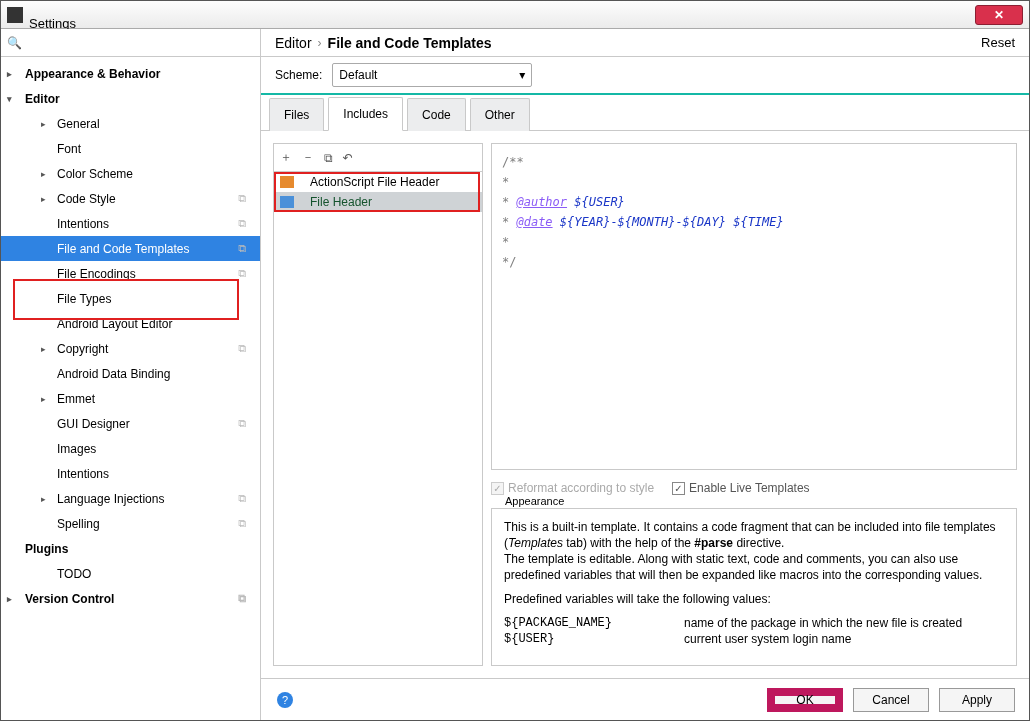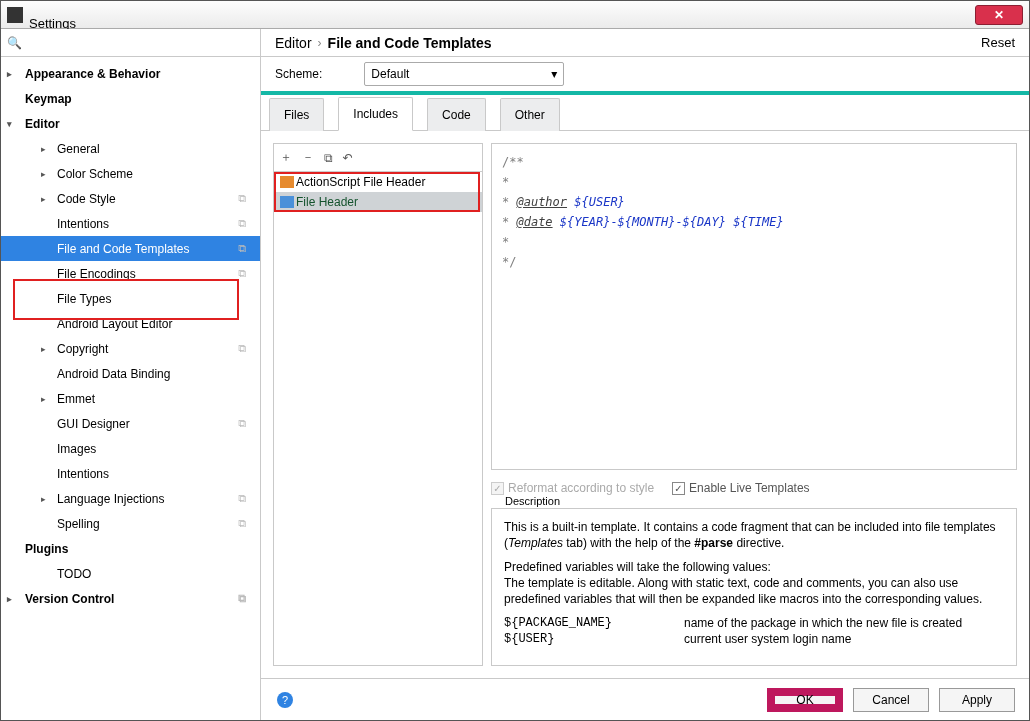--- a/index.html
+++ b/index.html
@@ -31,45 +31,45 @@
 .red-box-tree { position: absolute; border: 2px solid #e02020; pointer-events: none; }
 #rb1 { left: 12px; top: 250px; width: 226px; height: 41px; }
 
 .main { flex: 1; display: flex; flex-direction: column; }
 .breadcrumb-bar { height: 28px; border-bottom: 1px solid #c9c9c9; display: flex; align-items: center; padding: 0 14px; }
 .breadcrumb-bar .crumb-root { font-size: 14px; }
 .breadcrumb-bar .sep { margin: 0 6px; color: #888; }
 .breadcrumb-bar .crumb-leaf { font-weight: bold; font-size: 14px; }
 .reset-link { margin-left: auto; color: #000000; cursor: pointer; font-size: 13px; }
 
-.scheme-row { height: 38px; display: flex; align-items: center; padding: 0 14px; border-bottom: 4px solid #14b8a6; gap: 32px; }
+.scheme-row { height: 38px; display: flex; align-items: center; padding: 0 14px; border-bottom: 2px solid #14b8a6; }
 .scheme-row label { margin-right: 10px; }
 .scheme-select { width: 200px; height: 24px; border: 1px solid #aaa; border-radius: 2px; padding: 0 6px; background: #fff; display: flex; align-items: center; justify-content: space-between; }
 
 .tabs-row { height: 28px; display: flex; align-items: flex-end; padding: 0 8px; border-bottom: 1px solid #c9c9c9; margin-top: 8px; }
-.tab { height: 28px; padding: 16px 14px; border: 1px solid #c9c9c9; border-bottom: none; background: #ecedee; display: flex; align-items: center; margin-right: 14px; border-radius: 2px 2px 0 0; position: relative; top: 1px; }
+.tab { height: 28px; padding: 16px 14px; border: 1px solid #c9c9c9; border-bottom: none; background: #ecedee; display: flex; align-items: center; margin-right: 4px; border-radius: 2px 2px 0 0; position: relative; top: 1px; }
 .tab.active { background: #fff; border-bottom: 1px solid #fff; }
 
 .content-area { flex: 1; display: flex; padding: 12px; gap: 8px; }
 
 .includes-panel { width: 210px; border: 1px solid #c9c9c9; display: flex; flex-direction: column; position: relative; }
 .includes-toolbar { height: 28px; border-bottom: 1px solid #ccc; display: flex; align-items: center; padding: 0 6px; gap: 10px; color: #555; }
 .includes-list { flex: 1; }
-.include-item { height: 20px; display: flex; align-items: center; padding: 0 6px; gap: 2px; }
+.include-item { height: 20px; display: flex; align-items: center; padding: 0 6px; gap: 16px; }
 .include-item.selected { background: #cfd3d6; color: #14532d; }
 .include-icon { width: 14px; height: 12px; display: inline-block; }
 .include-icon.as { background: #e68a2e; }
 .include-icon.fh { background: #4a90d9; }
 
 .red-box-includes { position: absolute; border: 2px solid #e02020; pointer-events: none; left: 0px; top: 28px; width: 206px; height: 40px; }
 
 .editor-panel { flex: 1; display: flex; flex-direction: column; }
 .code-box { flex: 1; border: 1px solid #c9c9c9; padding: 8px 10px; font-family: "Consolas", monospace; font-size: 12px; line-height: 20px; overflow: auto; }
 .code-box .c-gray { color: #808080; }
-.code-box .c-tag { color: #404040; font-style: italic; text-decoration: underline; }
+.code-box .c-tag { color: #8b5cf6; font-style: italic; text-decoration: underline; }
 .code-box .c-var { color: #1a36c7; font-style: italic; }
 .code-box .c-star { color: #808080; }
 
 .check-row { height: 28px; display: flex; align-items: center; gap: 18px; margin-top: 4px; }
 .checkbox-wrap { display: flex; align-items: center; gap: 4px; color: #555; }
 .checkbox-wrap.disabled { color: #aaa; }
 .fake-check { width: 13px; height: 13px; border: 1px solid #888; background: #fff; display: inline-flex; align-items: center; justify-content: center; font-size: 10px; }
 .fake-check.disabled { border-color: #ccc; background: #f4f4f4; }
 
 .desc-box { border: 1px solid #c9c9c9; margin-top: 6px; padding: 10px 12px; height: 158px; overflow: auto; font-size: 12px; line-height: 16px; }
@@ -101,29 +101,29 @@
       <div class="searchbar">
         <span class="mag">🔍</span>
         <input type="text" placeholder="" style="">
       </div>
       <div class="tree" id="tree">
           <div class="tree-row l1">
             <span class="arrow ">▸</span>
             <span style="font-weight: bold;">Appearance &amp; Behavior</span>
           </div>
           <div class="tree-row l1">
-            <span style="font-weight: bold;">Keymap</span>
-          </div>
-          <div class="tree-row l1">
             <span class="arrow ">▾</span>
             <span style="font-weight: bold;">Editor</span>
           </div>
           <div class="tree-row l3">
             <span class="arrow a3">▸</span>
             <span>General</span>
+          </div>
+          <div class="tree-row l3">
+            <span>Font</span>
           </div>
           <div class="tree-row l3">
             <span class="arrow a3">▸</span>
             <span>Color Scheme</span>
           </div>
           <div class="tree-row l3">
             <span class="arrow a3">▸</span>
             <span>Code Style</span>
             <span class="copy-icon">⧉</span>
           </div>
@@ -250,27 +250,27 @@
               <span class="fake-check disabled">✓</span>
               <span>Reformat according to style</span>
             </div>
             <div class="checkbox-wrap">
               <span class="fake-check">✓</span>
               <span>Enable Live Templates</span>
             </div>
           </div>
 
           <div class="desc-wrap">
-            <span class="legend-label">Description</span>
+            <span class="legend-label">Appearance</span>
             <div class="desc-box">
               <p>
                 <span>This is a built-in template. It contains a code fragment that can be included into file templates (</span><i>Templates</i><span> tab) with the help of the </span><b>#parse</b><span> directive.</span>
               </p>
+              <p>The template is editable. Along with static text, code and comments, you can also use predefined variables that will then be expanded like macros into the corresponding values.</p>
               <p style="margin-top:8px;">Predefined variables will take the following values:</p>
-              <p>The template is editable. Along with static text, code and comments, you can also use predefined variables that will then be expanded like macros into the corresponding values.</p>
               <div class="var-table" id="var-table">
                   <div class="vr">
                     <div class="vn">${PACKAGE_NAME}</div>
                     <div>name of the package in which the new file is created</div>
                   </div>
                   <div class="vr">
                     <div class="vn">${USER}</div>
                     <div>current user system login name</div>
                   </div>
                 </div>

